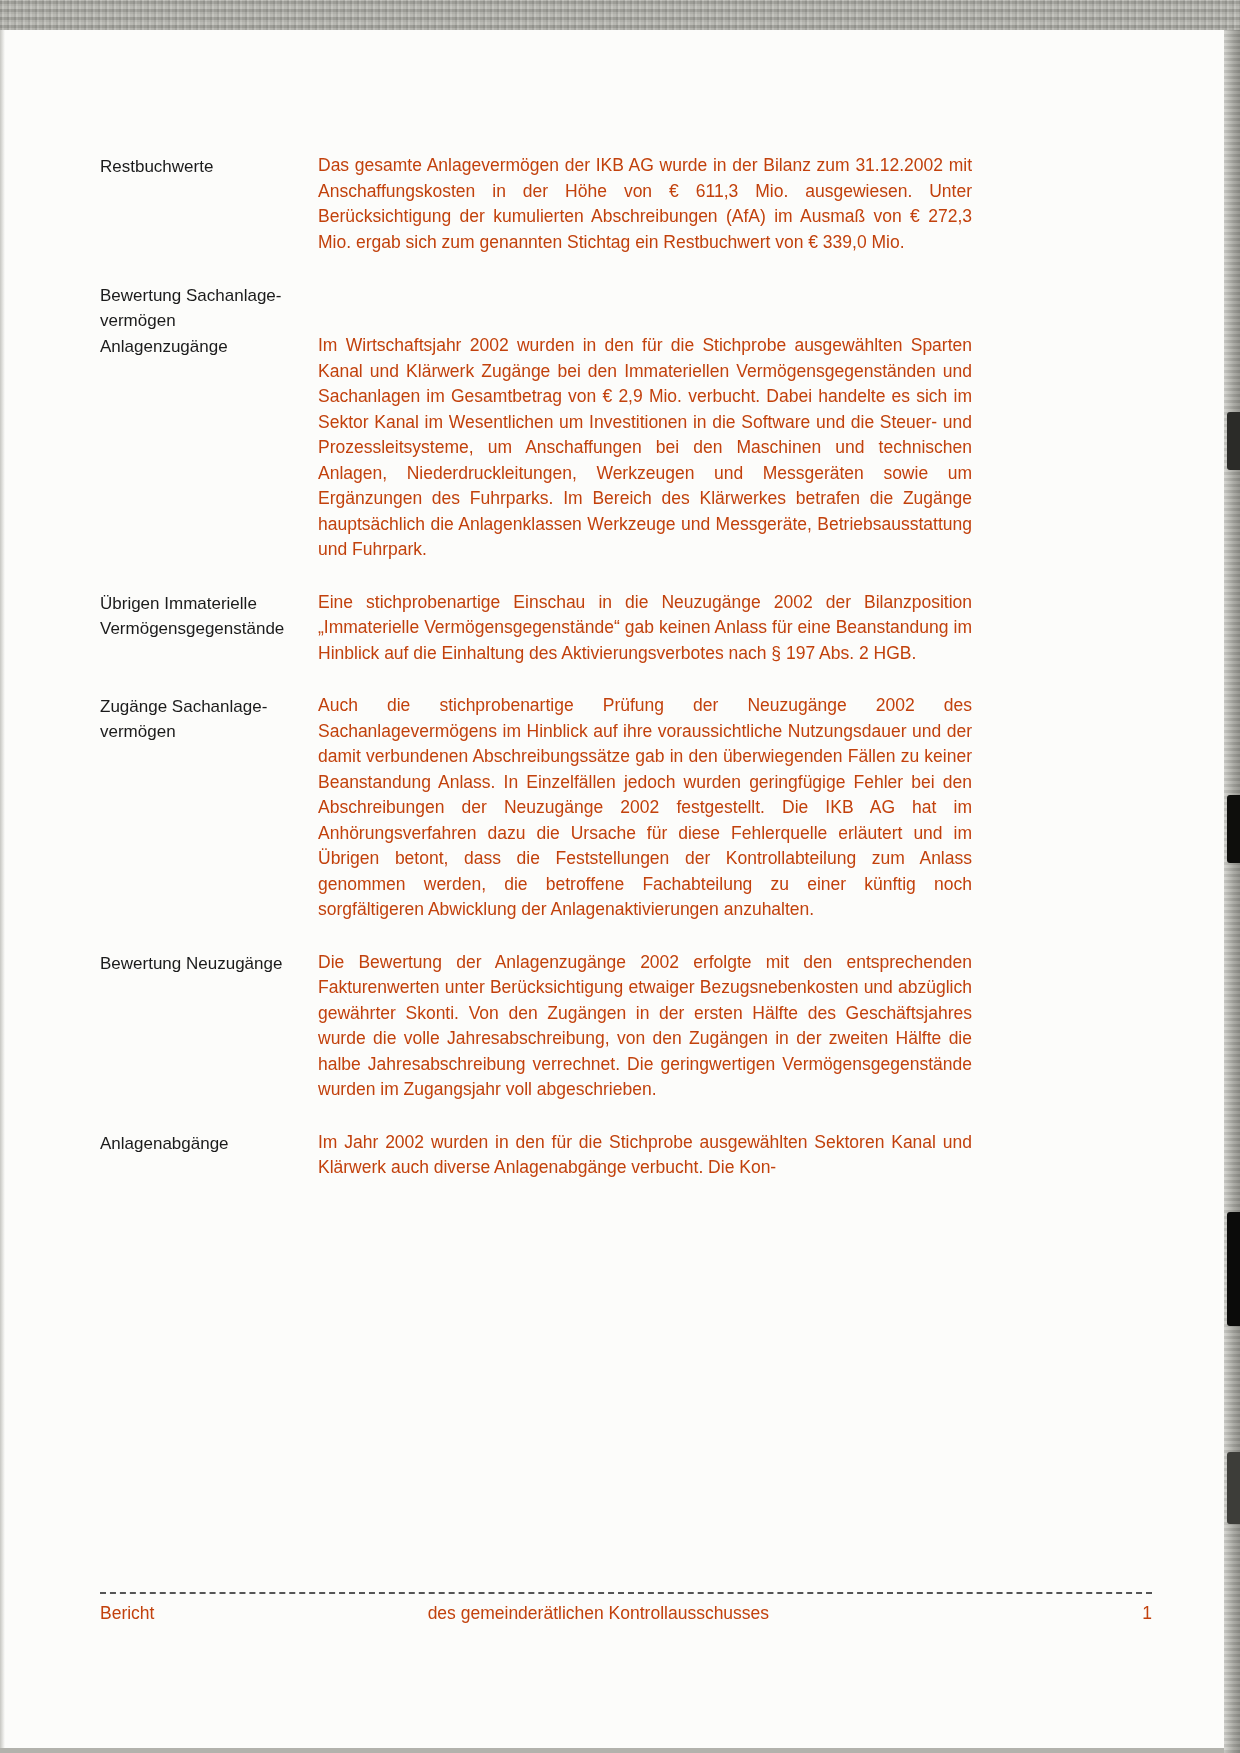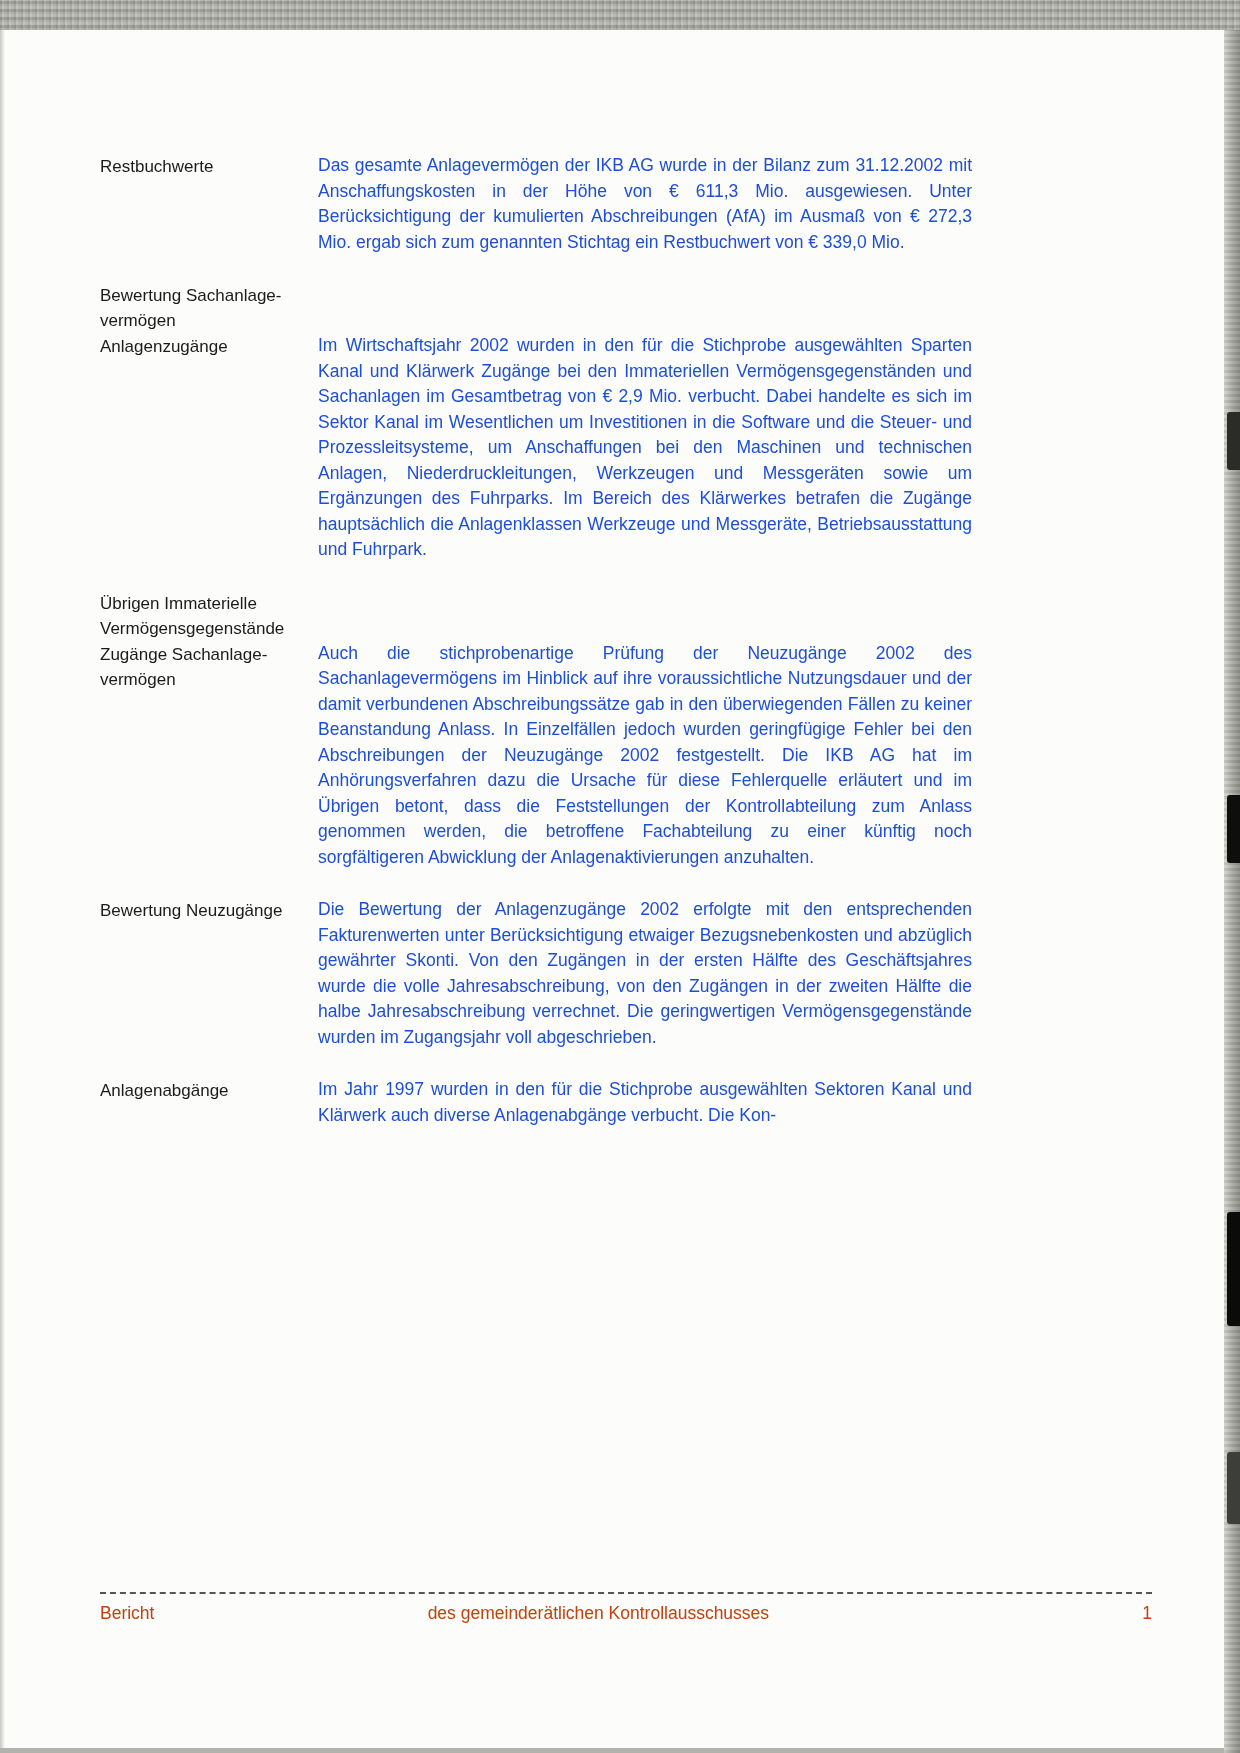--- a/index.html
+++ b/index.html
@@ -72,21 +72,21 @@
     padding-top: 1px;
     padding-right: 14px;
   }
   .section-body p {
     margin: 0 0 27px 0;
     font-size: 17.5px;
     line-height: 25.5px;
     text-align: justify;
     hyphens: auto;
     -webkit-hyphens: auto;
-    color: #1d4ed8;
+    color: #c2410c;
   }
 
   
   .footer {
     position: absolute;
     left: 100px;
     right: 88px;
     top: 1592px;
     z-index: 2;
     border-top: 2px dashed #555;
@@ -132,41 +132,44 @@
   <div class="section">
     <div class="section-label">Anlagenzugänge</div>
     <div class="section-body">
       <p>Im Wirtschaftsjahr 2002 wurden in den für die Stichprobe ausgewählten Sparten Kanal und Klärwerk Zugänge bei den Immateriellen Vermögensgegenständen und Sachanlagen im Gesamtbetrag von € 2,9 Mio. verbucht. Dabei handelte es sich im Sektor Kanal im Wesentlichen um Investitionen in die Software und die Steuer- und Prozessleitsysteme, um Anschaffungen bei den Maschinen und technischen Anlagen, Niederdruckleitungen, Werkzeugen und Messgeräten sowie um Ergänzungen des Fuhrparks. Im Bereich des Klärwerkes betrafen die Zugänge hauptsächlich die Anlagenklassen Werkzeuge und Messgeräte, Betriebsausstattung und Fuhrpark.</p>
     </div>
   </div>
 
   <div class="section">
     <div class="section-label">Übrigen Immaterielle
 Vermögensgegenstände</div>
+    <div class="section-body">
+      <p>Eine stichprobenartige Einschau in die Neuzugänge 2002 der Bilanzposition „Immaterielle Vermögensgegenstände“ gab keinen Anlass für eine Beanstandung im Hinblick auf die Einhaltung des Aktivierungsverbotes nach § 197 Abs. 2 HGB.</p>
+    </div>
   </div>
 
   <div class="section">
     <div class="section-label">Zugänge Sachanlage-
 vermögen</div>
     <div class="section-body">
       <p>Auch die stichprobenartige Prüfung der Neuzugänge 2002 des Sachanlagevermögens im Hinblick auf ihre voraussichtliche Nutzungsdauer und der damit verbundenen Abschreibungssätze gab in den überwiegenden Fällen zu keiner Beanstandung Anlass. In Einzelfällen jedoch wurden geringfügige Fehler bei den Abschreibungen der Neuzugänge 2002 festgestellt. Die IKB AG hat im Anhörungsverfahren dazu die Ursache für diese Fehlerquelle erläutert und im Übrigen betont, dass die Feststellungen der Kontrollabteilung zum Anlass genommen werden, die betroffene Fachabteilung zu einer künftig noch sorgfältigeren Abwicklung der Anlagenaktivierungen anzuhalten.</p>
     </div>
   </div>
 
   <div class="section">
     <div class="section-label">Bewertung Neuzugänge</div>
     <div class="section-body">
       <p>Die Bewertung der Anlagenzugänge 2002 erfolgte mit den entsprechenden Fakturenwerten unter Berücksichtigung etwaiger Bezugsnebenkosten und abzüglich gewährter Skonti. Von den Zugängen in der ersten Hälfte des Geschäftsjahres wurde die volle Jahresabschreibung, von den Zugängen in der zweiten Hälfte die halbe Jahresabschreibung verrechnet. Die geringwertigen Vermögensgegenstände wurden im Zugangsjahr voll abgeschrieben.</p>
     </div>
   </div>
 
   <div class="section">
     <div class="section-label">Anlagenabgänge</div>
     <div class="section-body">
-      <p>Im Jahr 1997 wurden in den für die Stichprobe ausgewählten Sektoren Kanal und Klärwerk auch diverse Anlagenabgänge verbucht. Die Kon-</p>
+      <p>Im Jahr 2002 wurden in den für die Stichprobe ausgewählten Sektoren Kanal und Klärwerk auch diverse Anlagenabgänge verbucht. Die Kon-</p>
     </div>
   </div>
 
 </main>
 
 <footer class="footer">
   <div class="footer-row">
     <span class="footer-left">Bericht</span>
     <span class="footer-center">des gemeinderätlichen Kontrollausschusses</span>
     <span class="footer-right">1</span>

